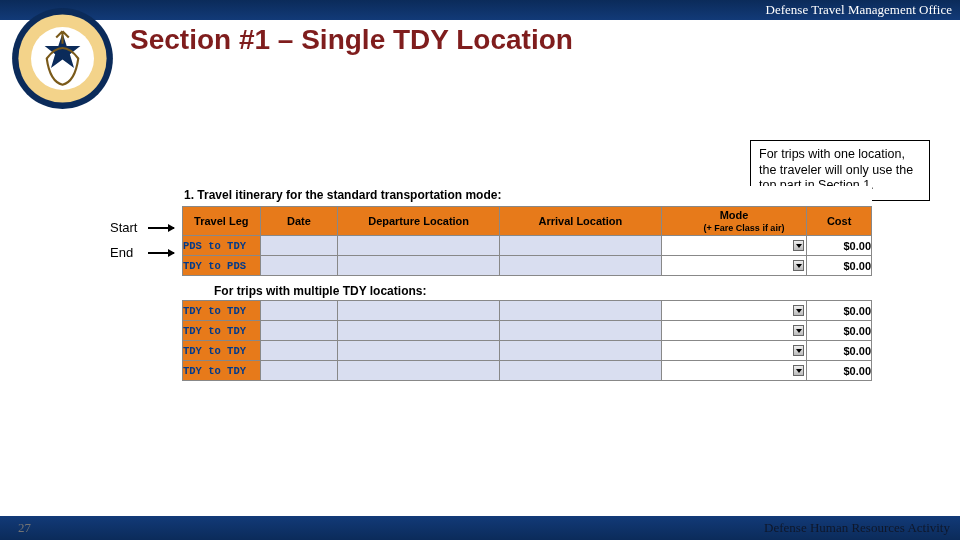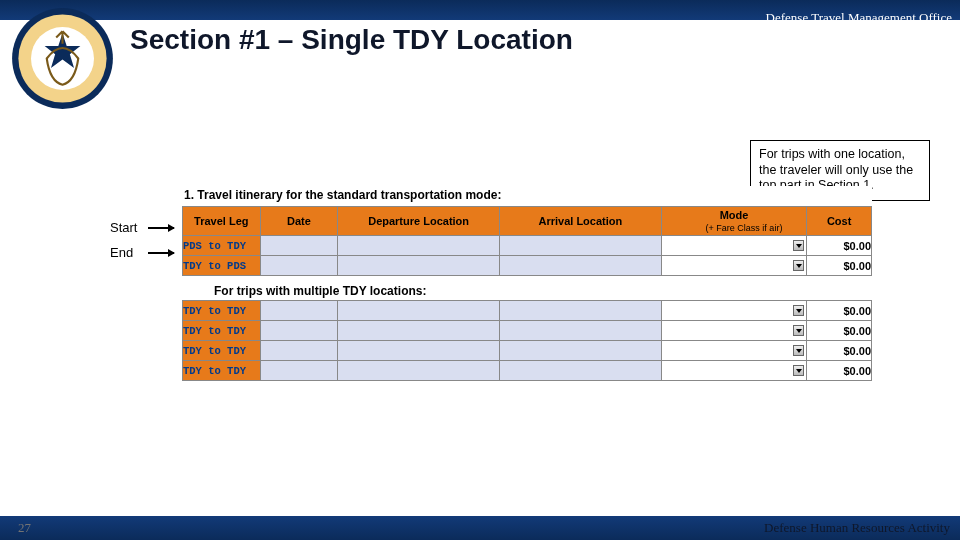--- a/index.html
+++ b/index.html
@@ -1,34 +1,34 @@
 <!DOCTYPE html>
 <html><head>
 <meta charset="utf-8">
 <style>
   * { box-sizing: border-box; }
   html, body { margin:0; padding:0; width:960px; height:540px; font-family:"Times New Roman", serif; background:#fff; overflow:hidden; }
   .header-bar { position:absolute; top:0; left:0; width:960px; height:20px; background:linear-gradient(#0b2b5a,#123a78); }
-  .header-text { position:absolute; top:10px; right:8px; color:#fff; font-size:13px; }
+  .header-text { position:absolute; top:2px; right:8px; color:#fff; font-size:13px; }
   .logo { position:absolute; top:6px; left:10px; width:105px; height:105px; }
-  .title { position:absolute; top:24px; left:130px; font-family:Arial, sans-serif; font-weight:bold; font-size:28px; color:#0f172a; }
+  .title { position:absolute; top:24px; left:130px; font-family:Arial, sans-serif; font-weight:bold; font-size:28px; color:#7f1d1d; }
   .callout { position:absolute; top:140px; right:30px; width:180px; border:1px solid #000; background:#fff; padding:6px 8px; font-family:Arial, sans-serif; font-size:12.5px; line-height:1.25; }
   .start-label, .end-label { position:absolute; font-family:Arial, sans-serif; font-size:13px; color:#000; }
   .start-label { top:220px; left:110px; }
   .end-label   { top:245px; left:110px; }
   .arrow { position:absolute; width:26px; height:2px; background:#000; }
   .arrow:after { content:""; position:absolute; right:-1px; top:-3px; border-left:7px solid #000; border-top:4px solid transparent; border-bottom:4px solid transparent; }
   .arrow.start { top:227px; left:148px; }
   .arrow.end   { top:252px; left:148px; }
 
   .itin-box { position:absolute; top:186px; left:182px; width:690px; background:#fff; font-family:Arial, sans-serif; font-size:11px; color:#000; }
   .form-heading { font-weight:bold; font-size:12px; padding:2px 0 4px 2px; }
   .tbl { width:100%; border-collapse:collapse; table-layout:fixed; }
   .tbl th { background:#e77a1a; color:#000; font-weight:bold; font-size:11px; border:1px solid #888; padding:2px 3px; text-align:center; }
-  .tbl th .sub { font-weight:normal; font-size:9px;padding-left:20px; }
+  .tbl th .sub { font-weight:bold; font-size:9px;padding-left:20px; }
   .tbl td { border:1px solid #888; padding:0; height:20px; vertical-align:middle; }
   .leg-cell { background:#e77a1a; color:#003a8c; font-weight:bold; font-size:10.5px; padding-left:3px;font-family:Liberation Mono, monospace; }
   .field { background:#d9def0; width:100%; height:100%; }
   .dropdown-field { background:#fff; width:100%; height:100%; position:relative; }
   .caret { position:absolute; right:2px; top:4px; width:11px; height:11px; background:linear-gradient(#eee,#bbb); border:1px solid #666; }
   .caret:after { content:""; position:absolute; left:2px; top:3px; border-left:3px solid transparent; border-right:3px solid transparent; border-top:4px solid #000; }
   .cost-cell { background:#fff; text-align:right; font-weight:bold; padding-right:4px; }
   .subhead { font-weight:bold; font-size:12px; padding:8px 0 2px 2px;margin-left:30px; }
 
   .footer-bar { position:absolute; bottom:0; left:0; width:960px; height:24px; background:linear-gradient(#123a78,#0b2b5a); }

